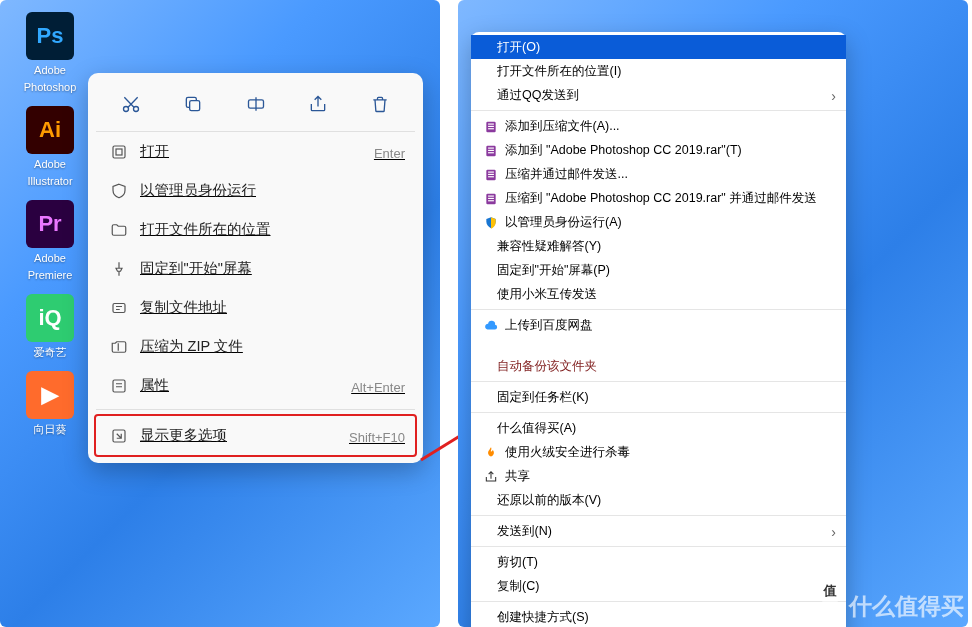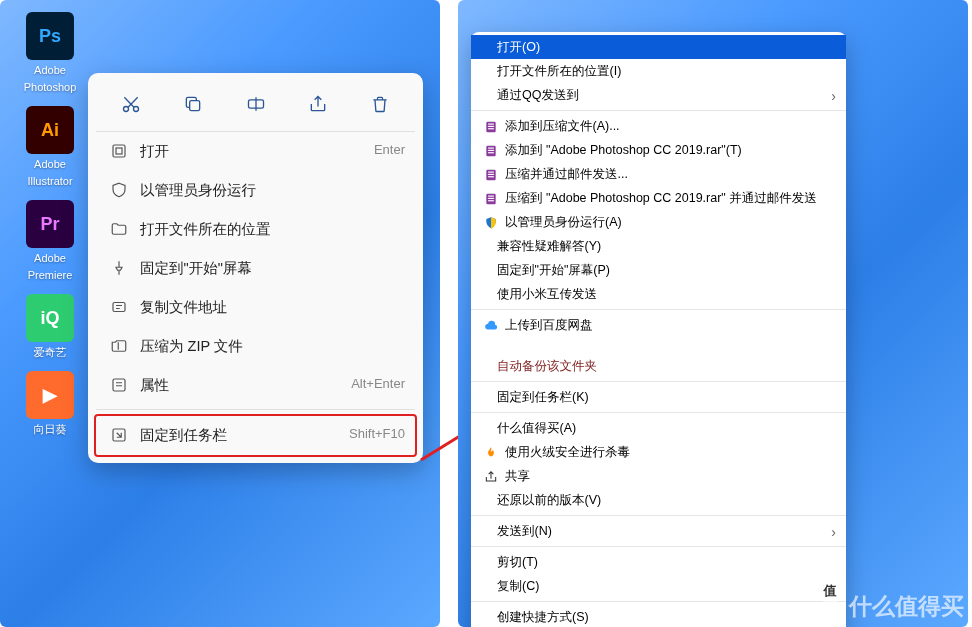--- a/index.html
+++ b/index.html
@@ -12,36 +12,36 @@
     .panel {
       position: relative; height: 627px;
       background: linear-gradient(135deg,#7fb8ff 0%,#4a9aff 30%,#2d7fe8 60%,#5ba8ff 100%);
       border-radius: 6px; overflow: hidden;
     }
     .panel.left { width: 440px; }
     .panel.right { width: 510px; }
     
     .desk-icons { position:absolute; left:20px; top:12px; display:flex; flex-direction:column; gap:10px; }
     .di { width:60px; text-align:center; color:#fff; }
-    .di .sq { width:48px; height:48px; border-radius:6px; margin:0 auto 2px; display:flex; align-items:center; justify-content:center; font-size:18px; font-weight:700; color:#fff; }
+    .di .sq { width:48px; height:48px; border-radius:6px; margin:0 auto 2px; display:flex; align-items:center; justify-content:center; font-size:22px; font-weight:700; color:#fff; }
     .di .lbl { font-size:11px; line-height:17px; text-shadow:0 1px 2px rgba(0,0,0,.4); }
     .ps { background:#001e36; color:#31a8ff!important; }
     .ai { background:#330000; color:#ff9a00!important; }
     .pr { background:#2a0040; color:#ea77ff!important; }
     .iq { background:#2ecc71; color:#fff!important; }
     .xk { background:#ff6b2c; }
     
     .menu1 {
       position:absolute; left:88px; top:73px; width:335px;
       background:#f9f9f9; border-radius:10px; box-shadow:0 8px 25px rgba(0,0,0,.25);
       padding:8px;
     }
     .icon-row { display:flex; justify-content:space-between; padding:6px 18px 10px; border-bottom:1px solid #e0e0e0; }
     .icon-row .ib { width:34px; height:34px; display:flex; align-items:center; justify-content:center; color:#2b5797; border-radius:6px; cursor:pointer; }
-    .m1-item { display:flex; align-items:flex-start; padding:10px 10px; border-radius:6px; cursor:pointer; }
+    .m1-item { display:flex; align-items:flex-end; padding:10px 10px; border-radius:6px; cursor:pointer;text-decoration:underline; }
     .m1-item .ic { width:26px; display:flex; align-items:center; justify-content:center; color:#555; }
     .m1-item .txt { flex:1; font-size:14.5px; color:#222; padding-left:8px; }
     .m1-item .sc { font-size:13px; color:#888; }
     .sep { height:1px; background:#e0e0e0; margin:4px 0; }
     .hl-box { border:2.5px solid #e02020; border-radius:4px; margin:2px -2px -2px; }
     
     .arrow { position:absolute; left:416px; top:385px; pointer-events:none; }
     
     .menu2 {
       position:absolute; left:13px; top:32px; width:375px;
@@ -185,21 +185,21 @@
     </div>
     <div class="sep"></div>
     <div class="hl-box">
       <div class="m1-item">
         <span class="ic">
             <svg width="18" height="18" viewBox="0 0 24 24" fill="none" stroke="currentColor" stroke-width="1.6">
               <rect x="4" y="4" width="16" height="16" rx="2"></rect>
               <path d="M9 9l6 6M15 9v6H9"></path>
             </svg>
           </span>
-        <span class="txt">固定到任务栏</span>
+        <span class="txt">显示更多选项</span>
         <span class="sc">Shift+F10</span>
       </div>
     </div>
   </div>
 </div>
 
 <svg class="arrow" width="125" height="95">
   <defs>
       <marker id="ah" markerWidth="12" markerHeight="12" refX="9" refY="5" orient="auto">
         <path d="M0,0 L10,5 L0,10 Z" fill="#e02020"></path>

